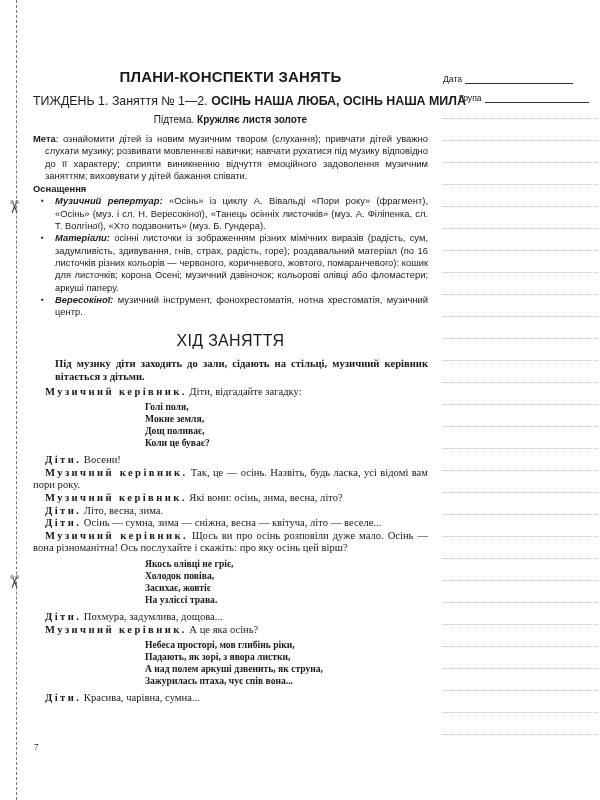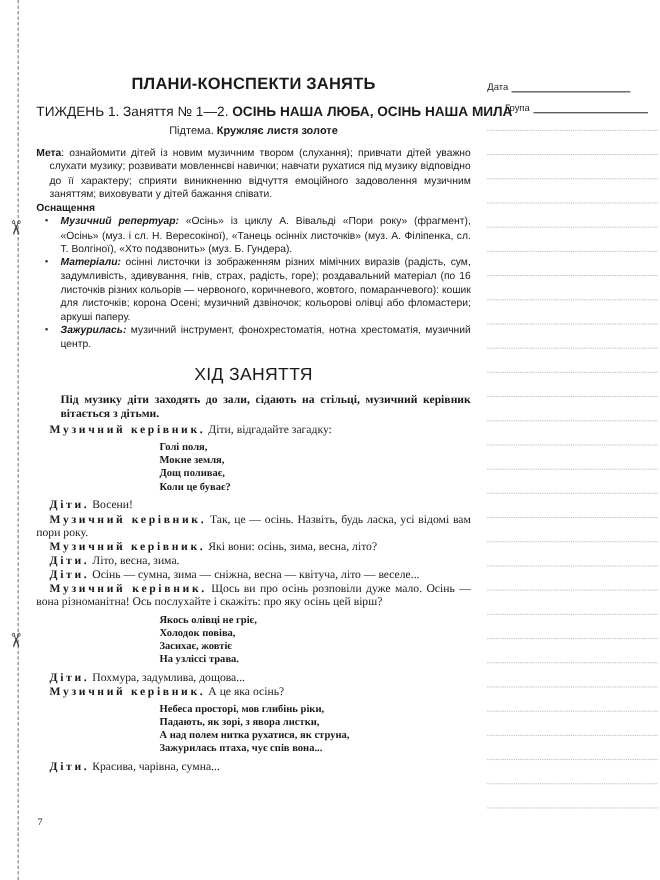--- a/index.html
+++ b/index.html
@@ -54,21 +54,21 @@
     <span>Підтема.</span>
     <b>Кружляє листя золоте</b>
   </div>
 
   <div class="sans">
     <p class="goal"><b>Мета</b><span>: ознайомити дітей із новим музичним твором (слухання); привчати дітей уважно слухати музику; розвивати мовленнєві навички; навчати рухатися під музику відповідно до її характеру; сприяти виникненню відчуття емоційного задоволення музичним заняттям; виховувати у дітей бажання співати.</span></p>
     <div class="equip-head">Оснащення</div>
     <ul class="equip">
       <li><i>Музичний репертуар:</i><span> «Осінь» із циклу А. Вівальді «Пори року» (фрагмент), «Осінь» (муз. і сл. Н. Вересокіної), «Танець осінніх листочків» (муз. А. Філіпенка, сл. Т. Волгіної), «Хто подзвонить» (муз. Б. Гундера).</span></li>
       <li><i>Матеріали:</i><span> осінні листочки із зображенням різних мімічних виразів (радість, сум, задумливість, здивування, гнів, страх, радість, горе); роздавальний матеріал (по 16 листочків різних кольорів — червоного, коричневого, жовтого, помаранчевого): кошик для листочків; корона Осені; музичний дзвіночок; кольорові олівці або фломастери; аркуші паперу.</span></li>
-      <li><i>Зажурилась:</i><span> музичний інструмент, фонохрестоматія, нотна хрестоматія, музичний центр.</span></li>
+      <li><i>Вересокіної:</i><span> музичний інструмент, фонохрестоматія, нотна хрестоматія, музичний центр.</span></li>
     </ul>
   </div>
 
   <div class="section-title">ХІД ЗАНЯТТЯ</div>
 
   <div class="serif" id="dialogue">
     <p class="remark">Під музику діти заходять до зали, сідають на стільці, музичний керівник вітається з дітьми.</p>
   <p class="line ind"><span class="spk">Музичний керівник.</span><span> Діти, відгадайте загадку:</span></p>
       <div class="verse">
         <div class="stanza">
@@ -91,21 +91,21 @@
           <div>Засихає, жовтіє</div>
           <div>На узліссі трава.</div>
         </div>
       </div>
       <p class="line ind"><span class="spk">Діти.</span><span> Похмура, задумлива, дощова...</span></p>
       <p class="line ind"><span class="spk">Музичний керівник.</span><span> А це яка осінь?</span></p>
       <div class="verse">
         <div class="stanza">
           <div>Небеса просторі, мов глибінь ріки,</div>
           <div>Падають, як зорі, з явора листки,</div>
-          <div>А над полем нитка рухатися, як струна,</div>
+          <div>А над полем аркуші дзвенить, як струна,</div>
           <div>Зажурилась птаха, чує спів вона...</div>
         </div>
       </div>
       <p class="line ind"><span class="spk">Діти.</span><span> Красива, чарівна, сумна...</span></p>
     </div>
 </div>
 
 <div class="right">
   <div class="field" style="position:absolute; top:-20px; left:0;">
     <span class="lbl">Дата</span>

